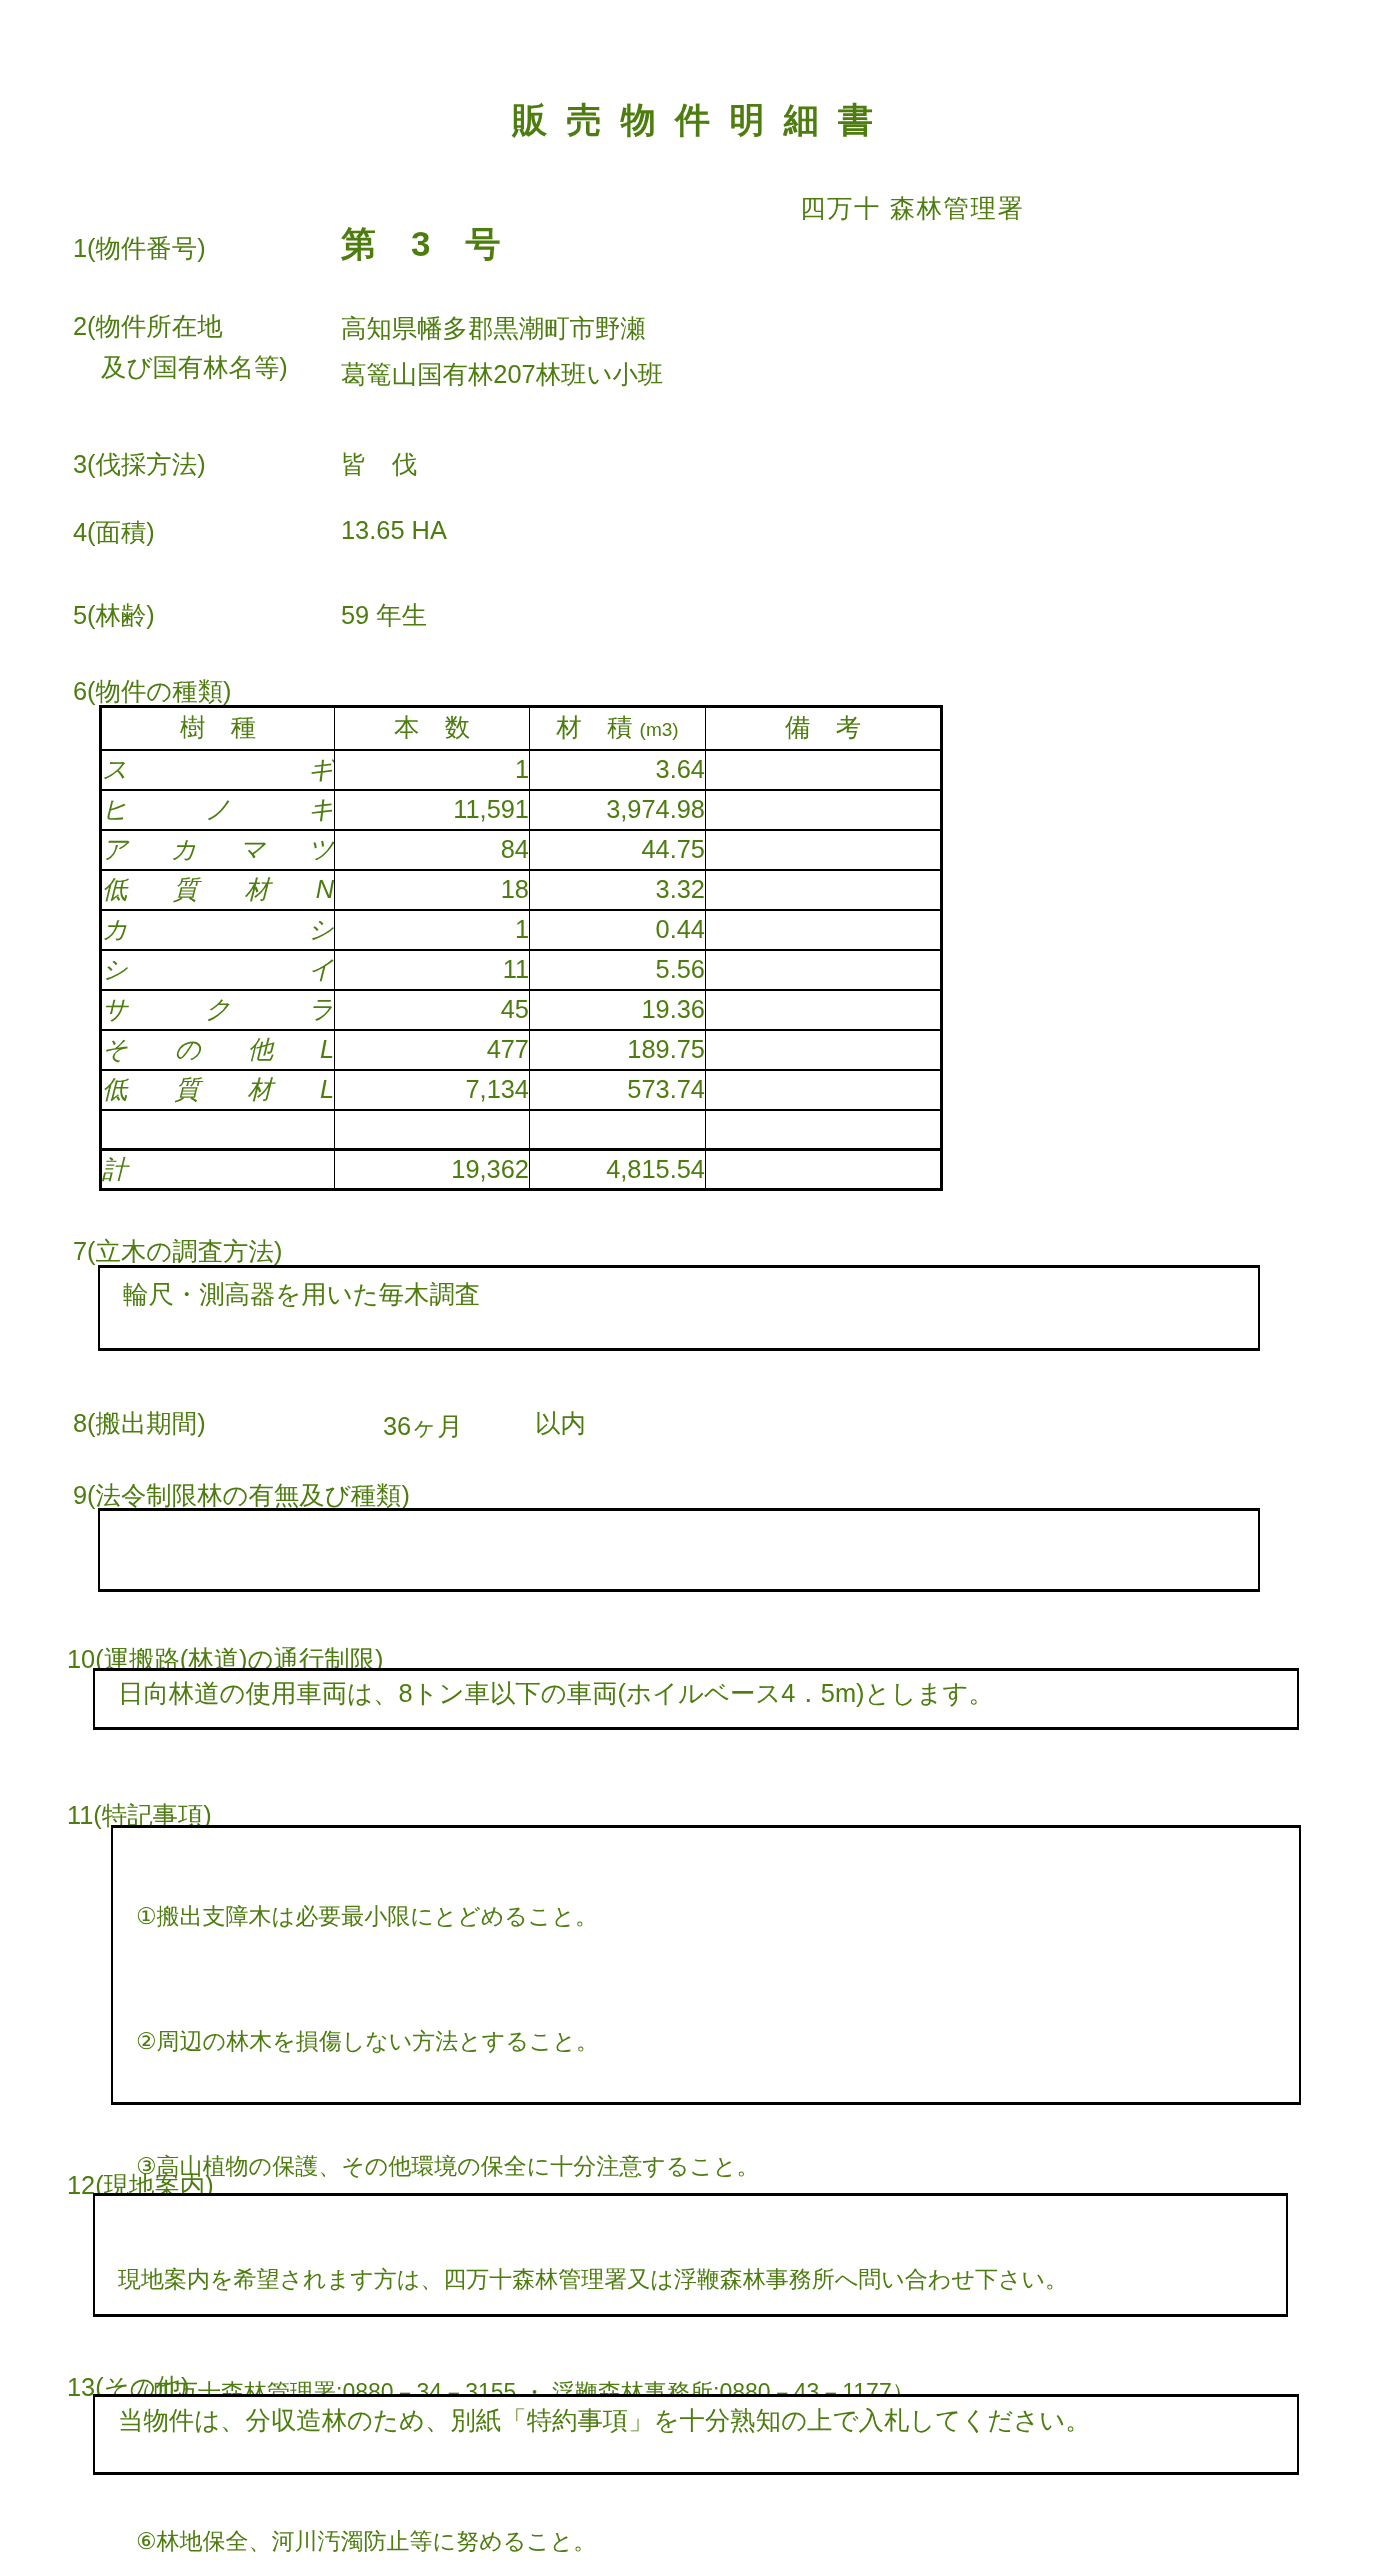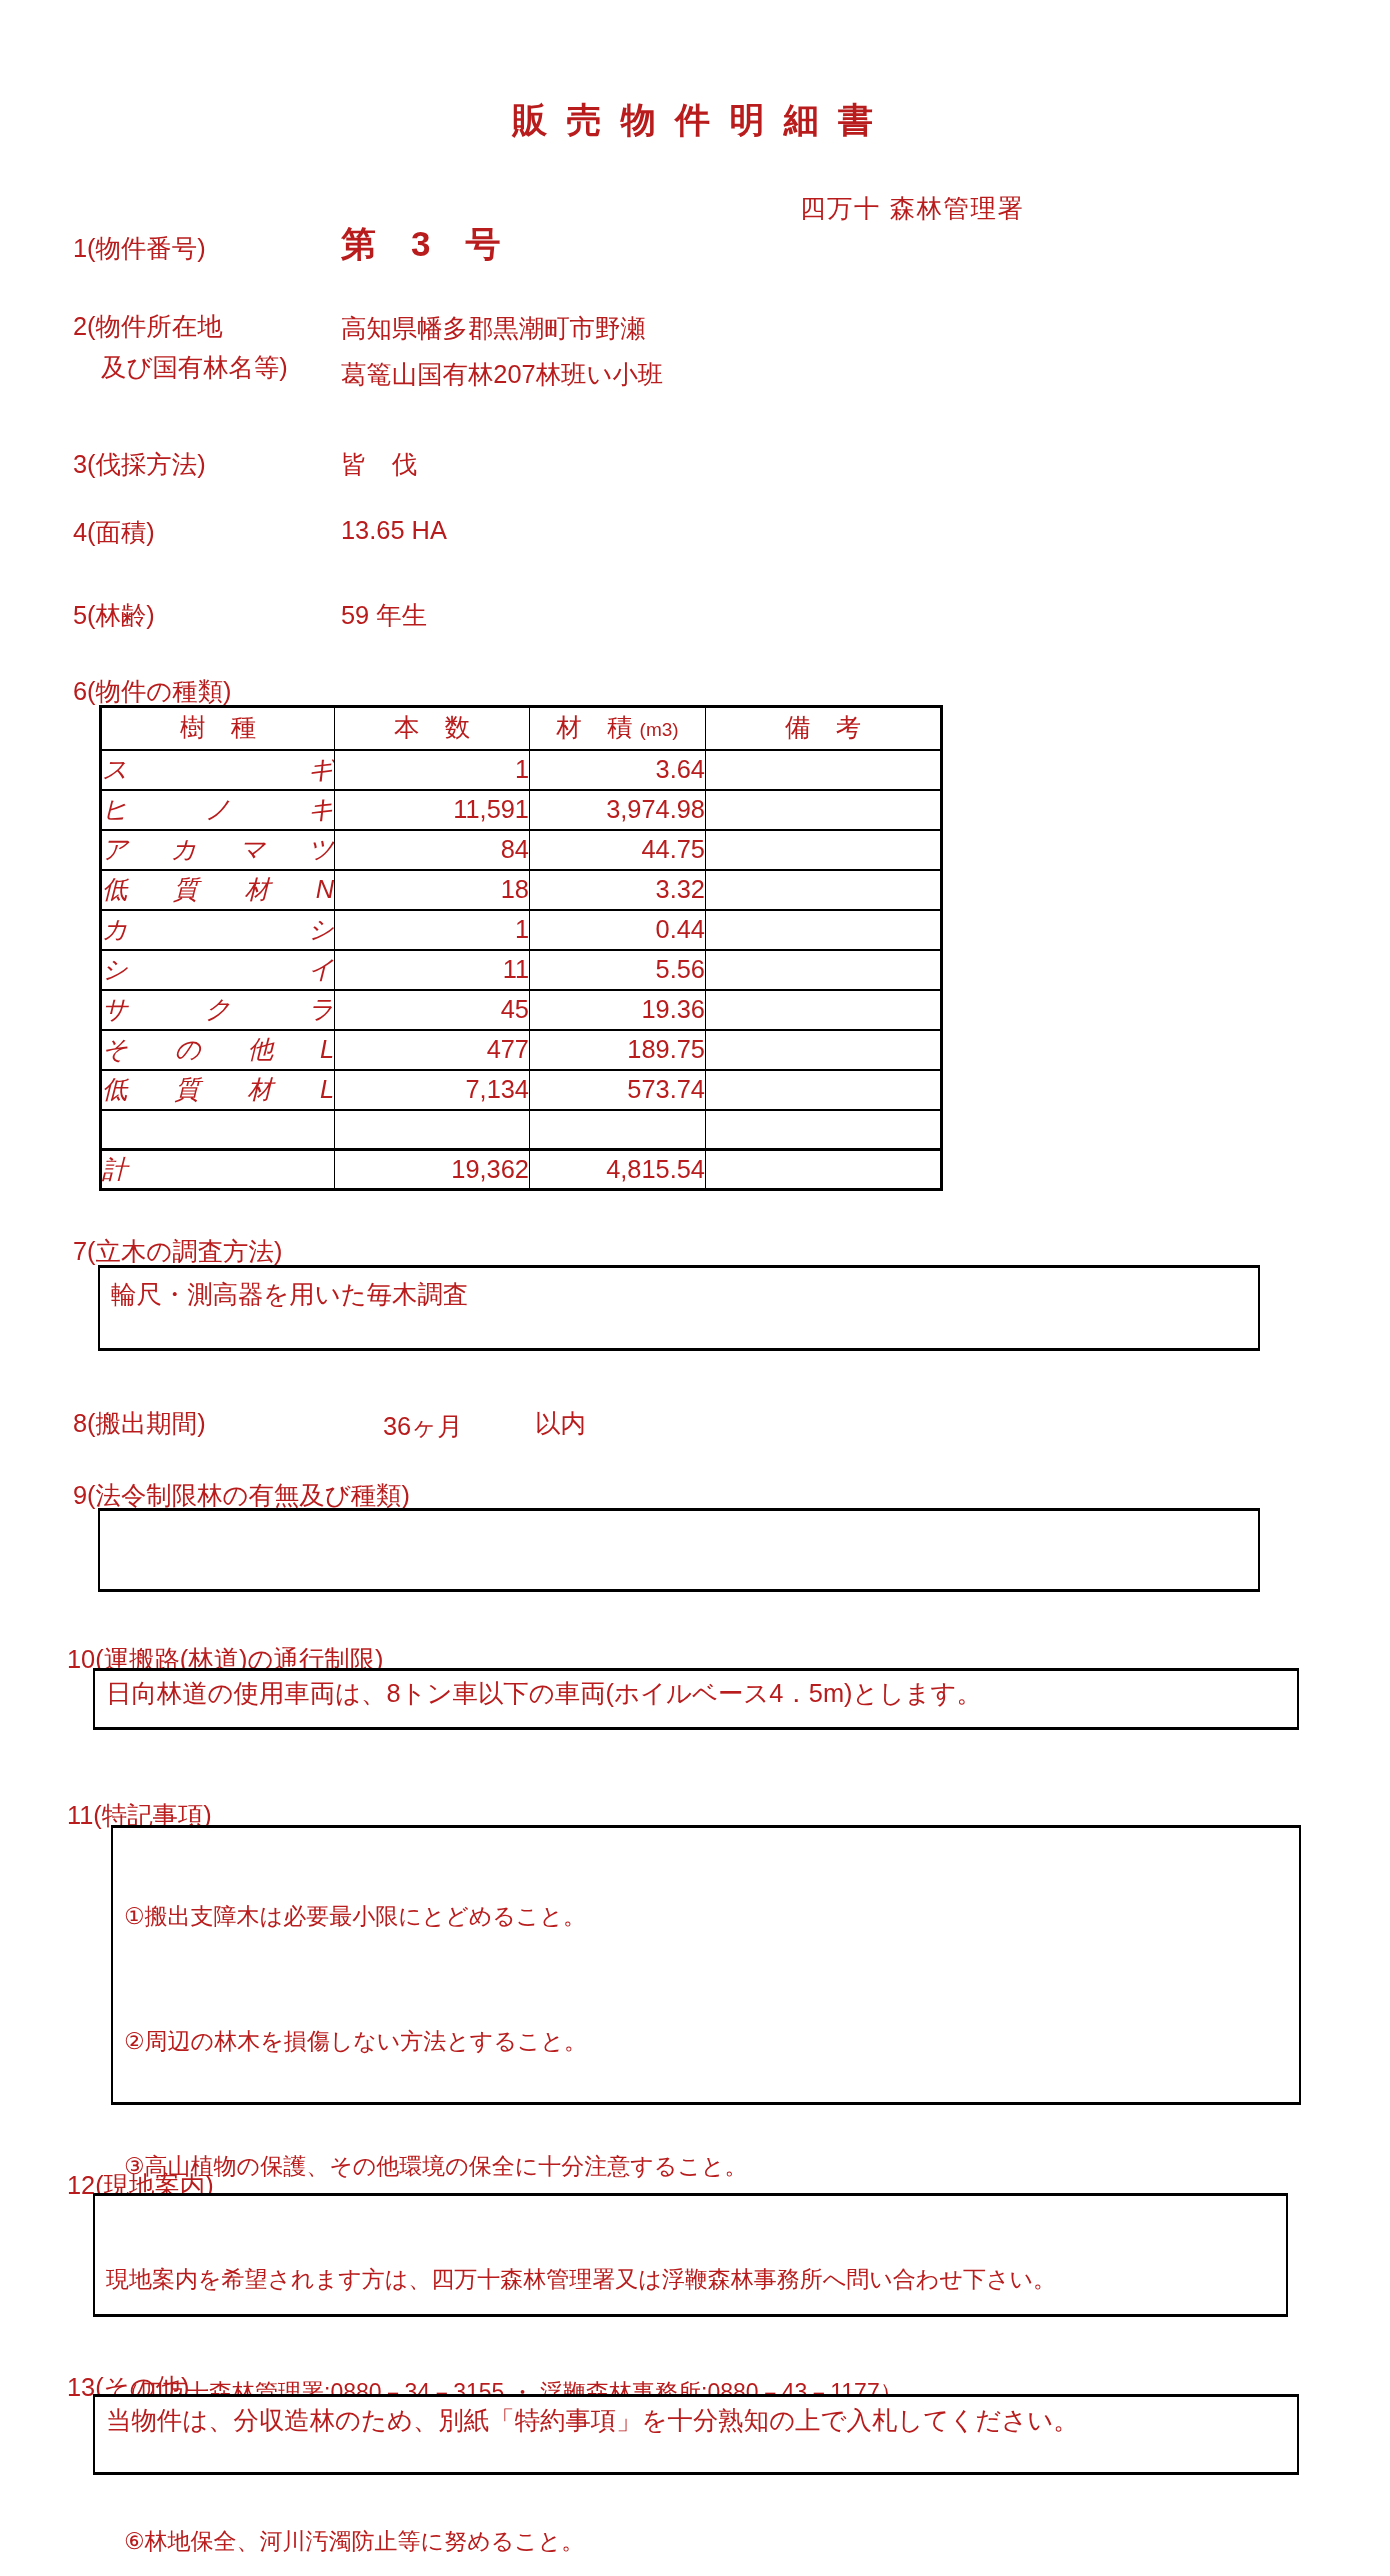--- a/index.html
+++ b/index.html
@@ -2,21 +2,21 @@
 <html style="font-size:12.7px"><head>
 <meta charset="utf-8">
 <style>
   html,body { margin:0; padding:0; background:#e8e8e8; }
   .page {
     position:relative;
     width:1390px;
     height:2576px;
     background:#ffffff;
     font-family:"Liberation Sans","DejaVu Sans",sans-serif;
-    color:#b91c1c;
+    color:#4d7c0f;
     margin:0 auto;
     overflow:hidden;
   }
   .title {
     position:absolute; top:97px; left:0; width:100%;
     text-align:center; font-size:35px; font-weight:bold;
     letter-spacing:4.8px; margin:0; white-space:pre;
   }
   .office {
     position:absolute; top:192px; left:800px;
@@ -43,21 +43,21 @@
   table.species thead th { height:43px; text-align:center; }
   td.c-species { text-align:justify; text-align-last:justify; padding:0 48px;font-style:italic; }
   td.c-count  { text-align:right; padding-right:22px; }
   td.c-volume { text-align:right; padding-right:20.7px; }
   td.c-note   { }
   tr.total-row td { border-top:3.2px solid #000; }
   .unit { font-size:19px;text-align:center; }
 
   .box {
     position:absolute; box-sizing:border-box; background:#fff;
-    border:2.4px solid #000; border-top-width:3.2px; border-bottom-width:3.2px;
+    border:2.4px solid #000; border-top-width:3.2px; border-bottom-width:3.2px;padding-left:12px;
   }
   .box-inner { padding:9.5px 11px 0 11px; font-size:25.4px; white-space:pre; }
   .line { font-size:23px; white-space:pre; }
   #box11 .line { height:38px; line-height:38px; }
   #box12 .line2 { margin-top:24px; padding-left:11px; }
 </style>
 </head>
 <body>
 
 <div class="page">

